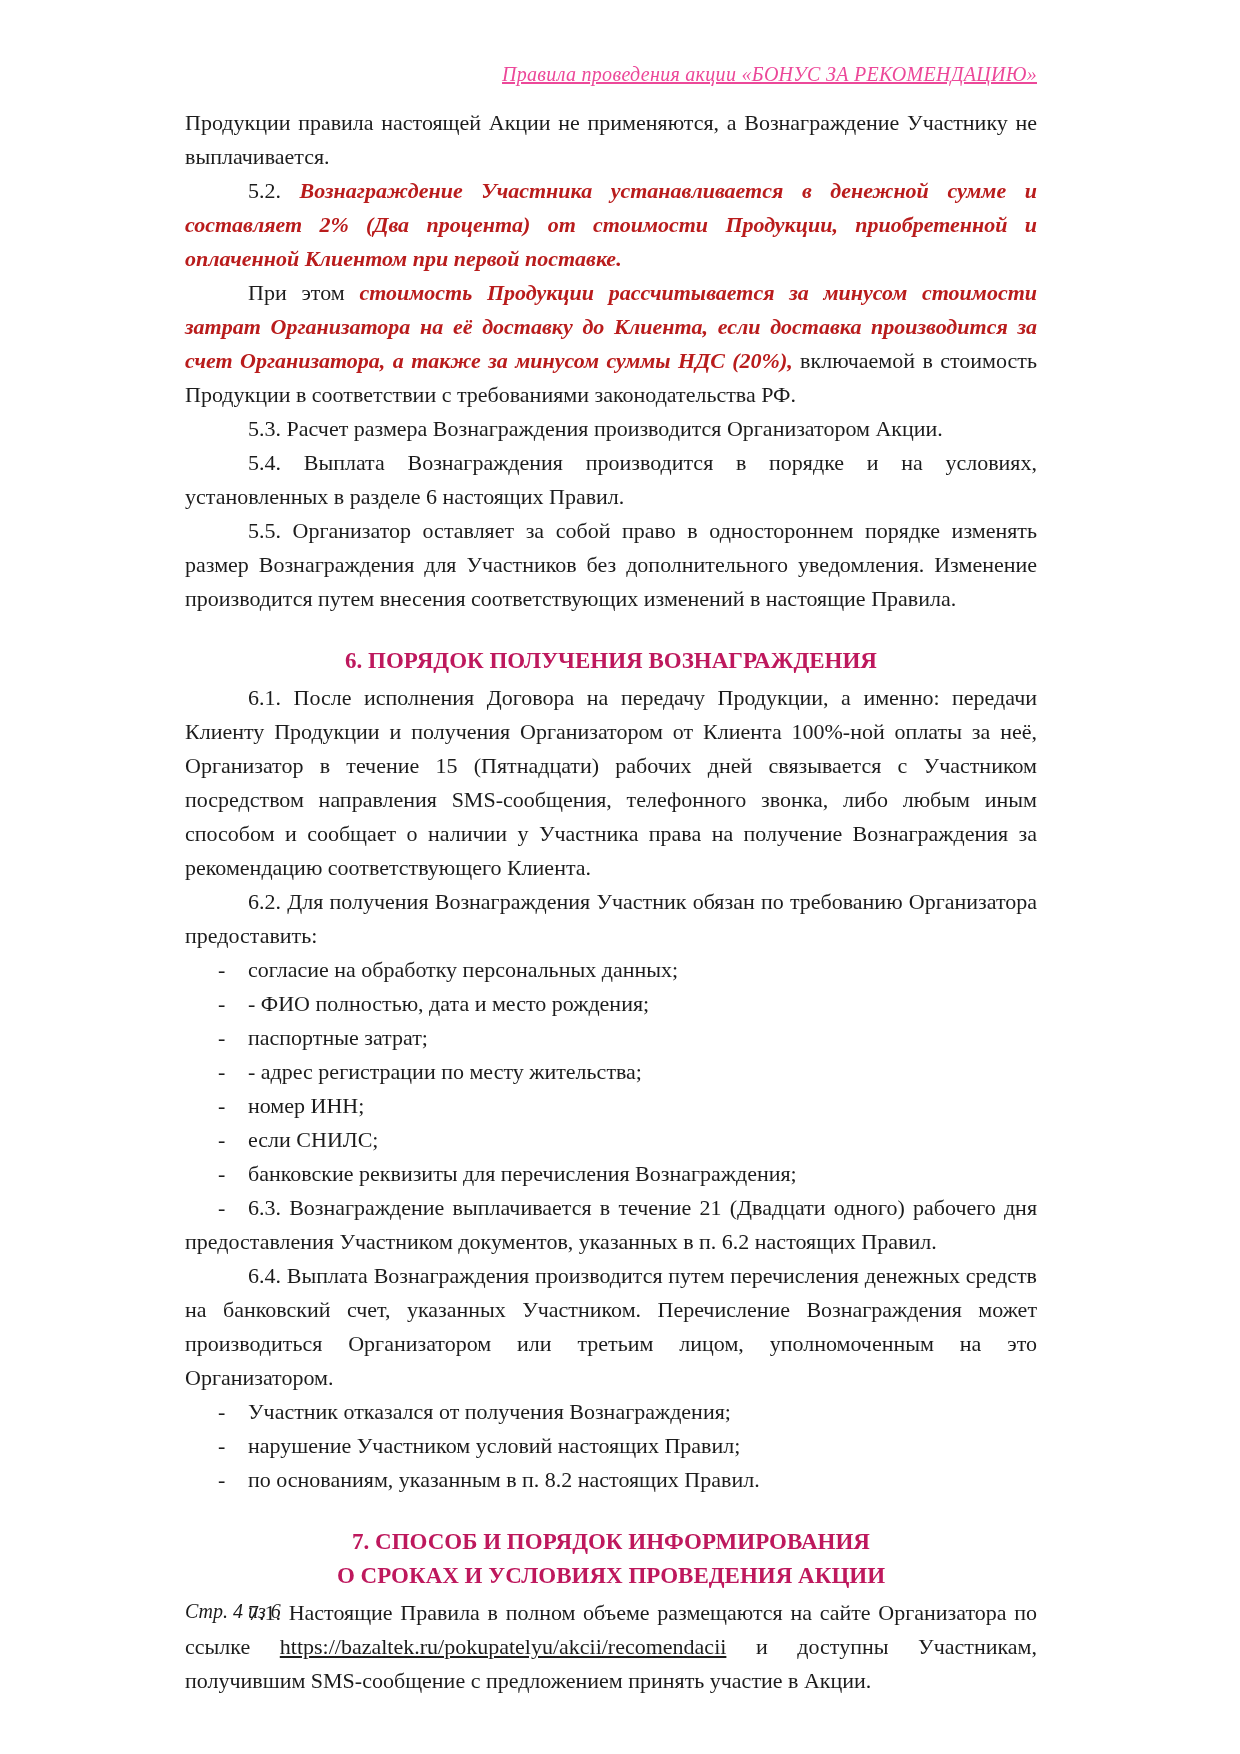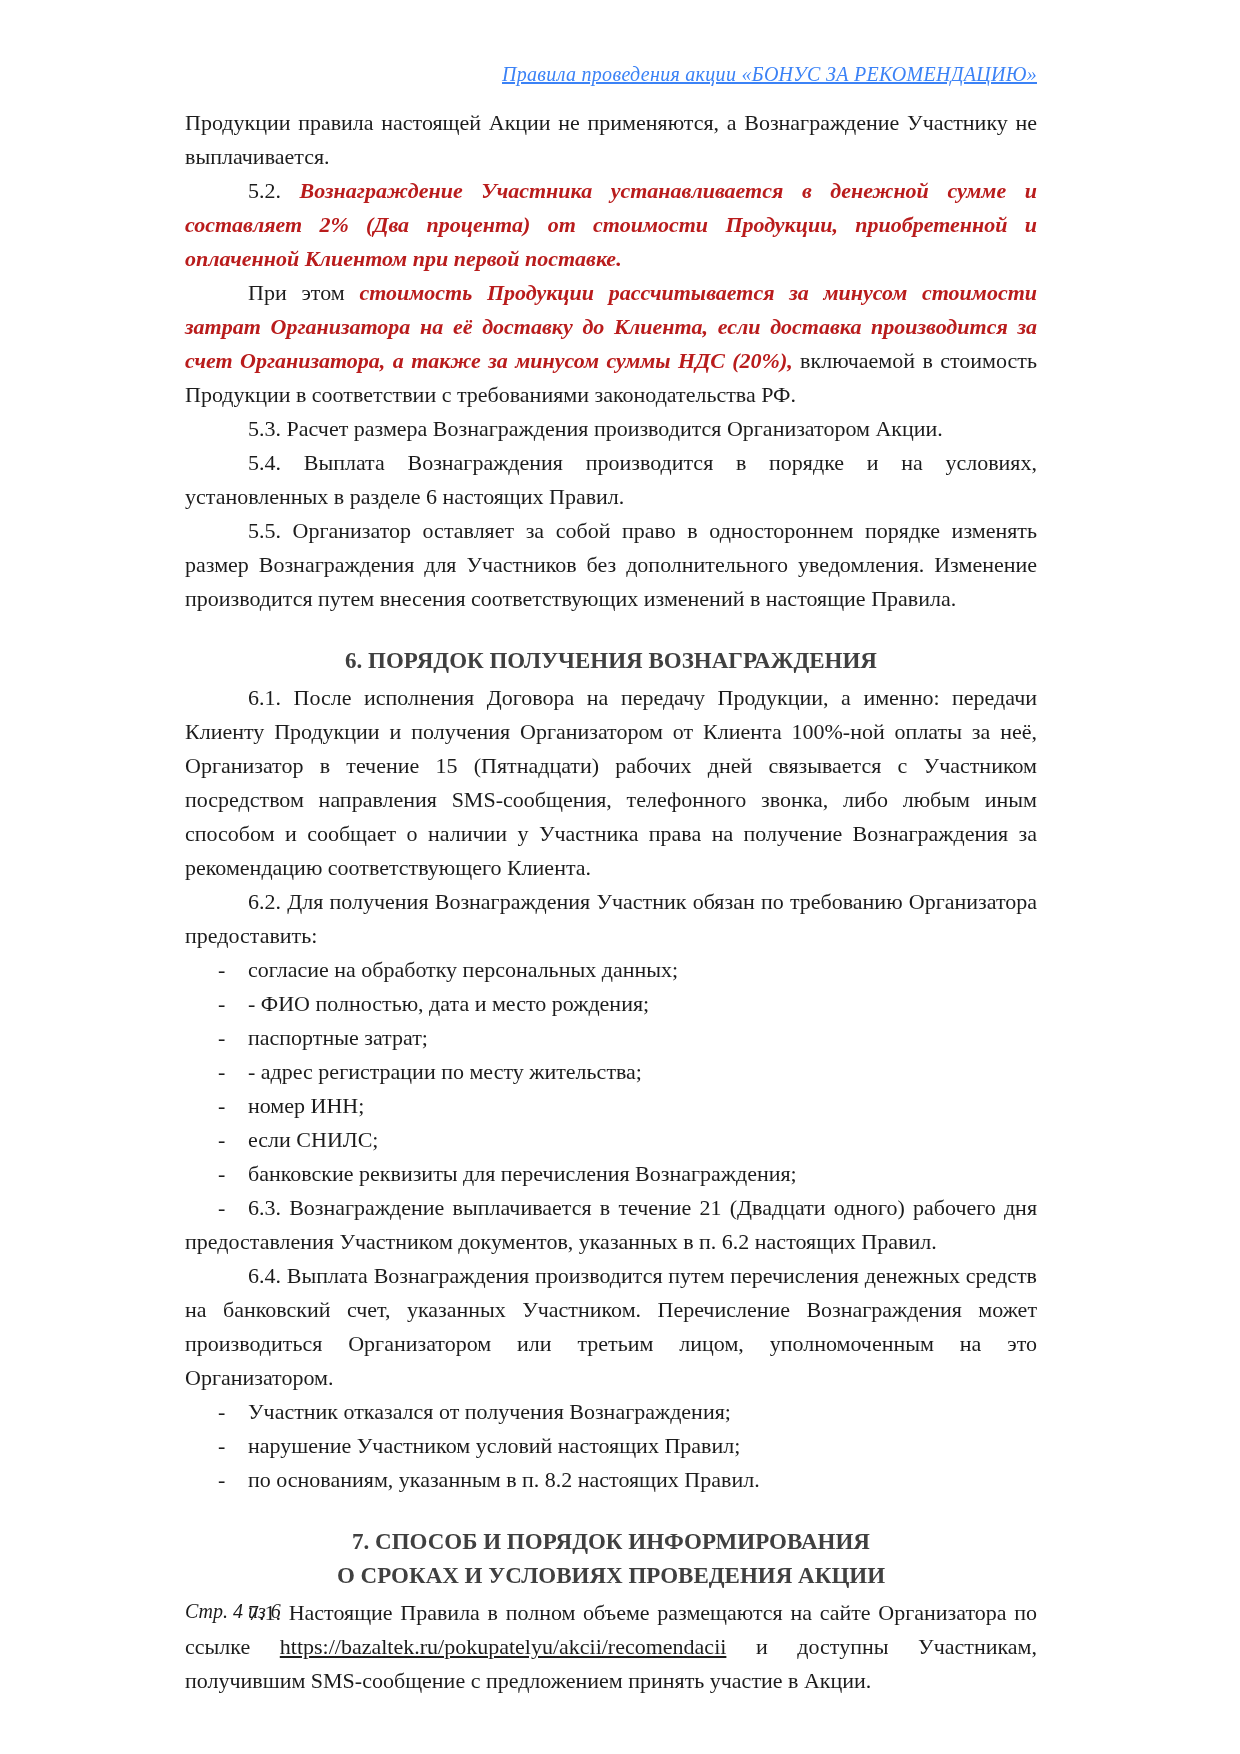--- a/index.html
+++ b/index.html
@@ -18,39 +18,39 @@
   }
   .running-header {
     position: absolute;
     top: 63px;
     left: 185px;
     width: 852px;
     text-align: right;
     font-style: italic;
     font-size: 20px;
     text-decoration: underline;
-    color: #3b82f6;
+    color: #ec4899;
     letter-spacing: 0.3px;
   }
   .doc-body {
     position: absolute;
     top: 106px;
     left: 185px;
     width: 852px;
     font-size: 22px;
     line-height: 34px;
     text-align: justify;
   }
   .para { margin: 0; }
   .para.indent { text-indent: 63px; }
   .b { font-weight: bold; color: #b91c1c; font-style: italic; }
   .u { text-decoration: underline; }
   .heading {
     font-weight: bold;
-    color: #404040;
+    color: #be185d;
     text-align: center;
     font-size: 23px;
     margin-top: 28px;
     margin-bottom: 3px;
     text-indent: 0;
   }
   .li {
     position: relative;
     padding-left: 63px;
     text-align: justify;

